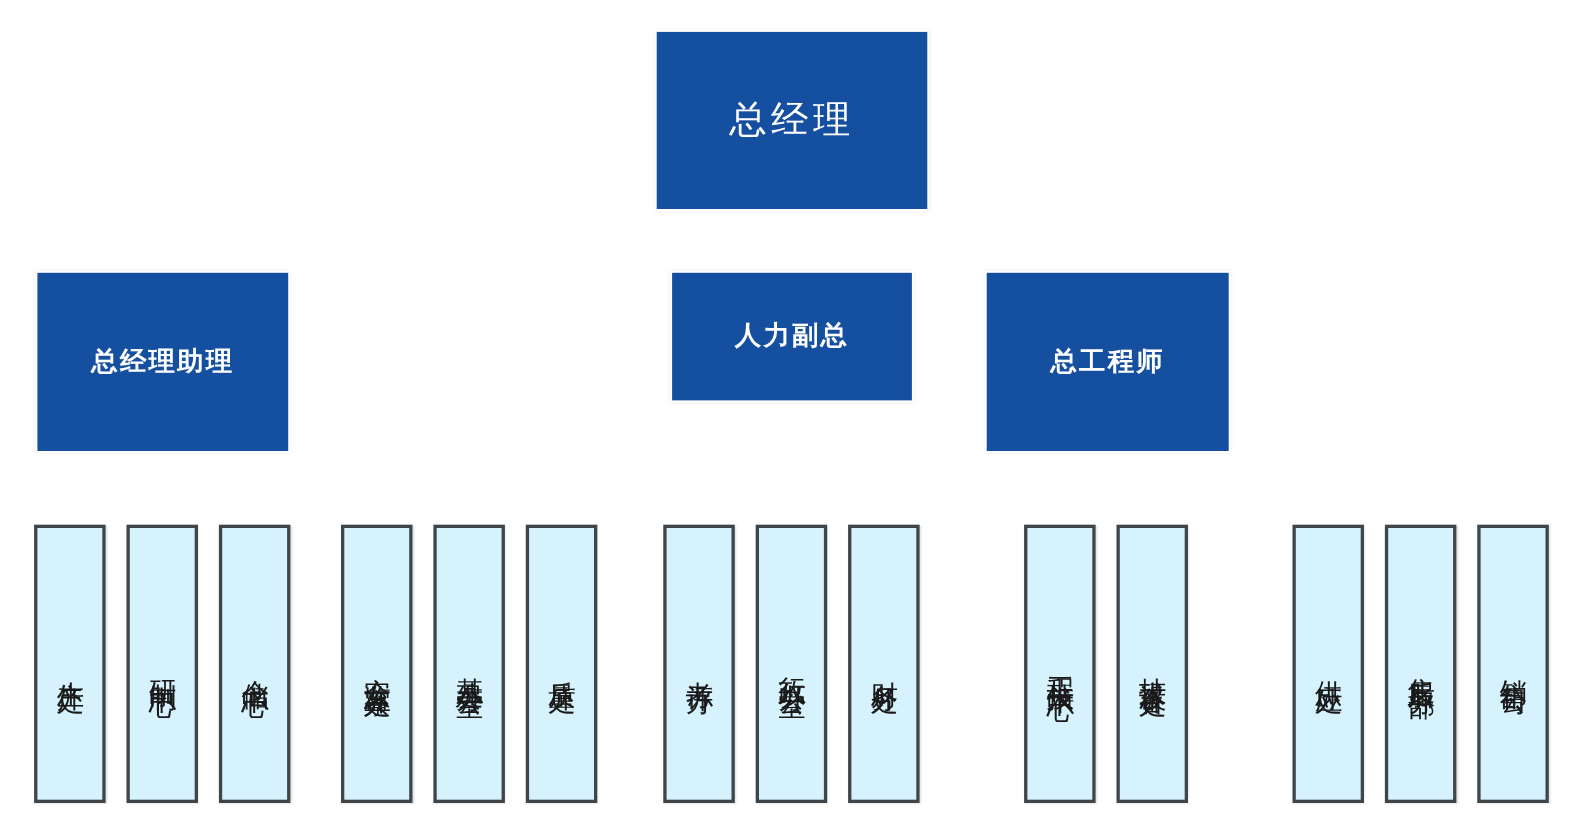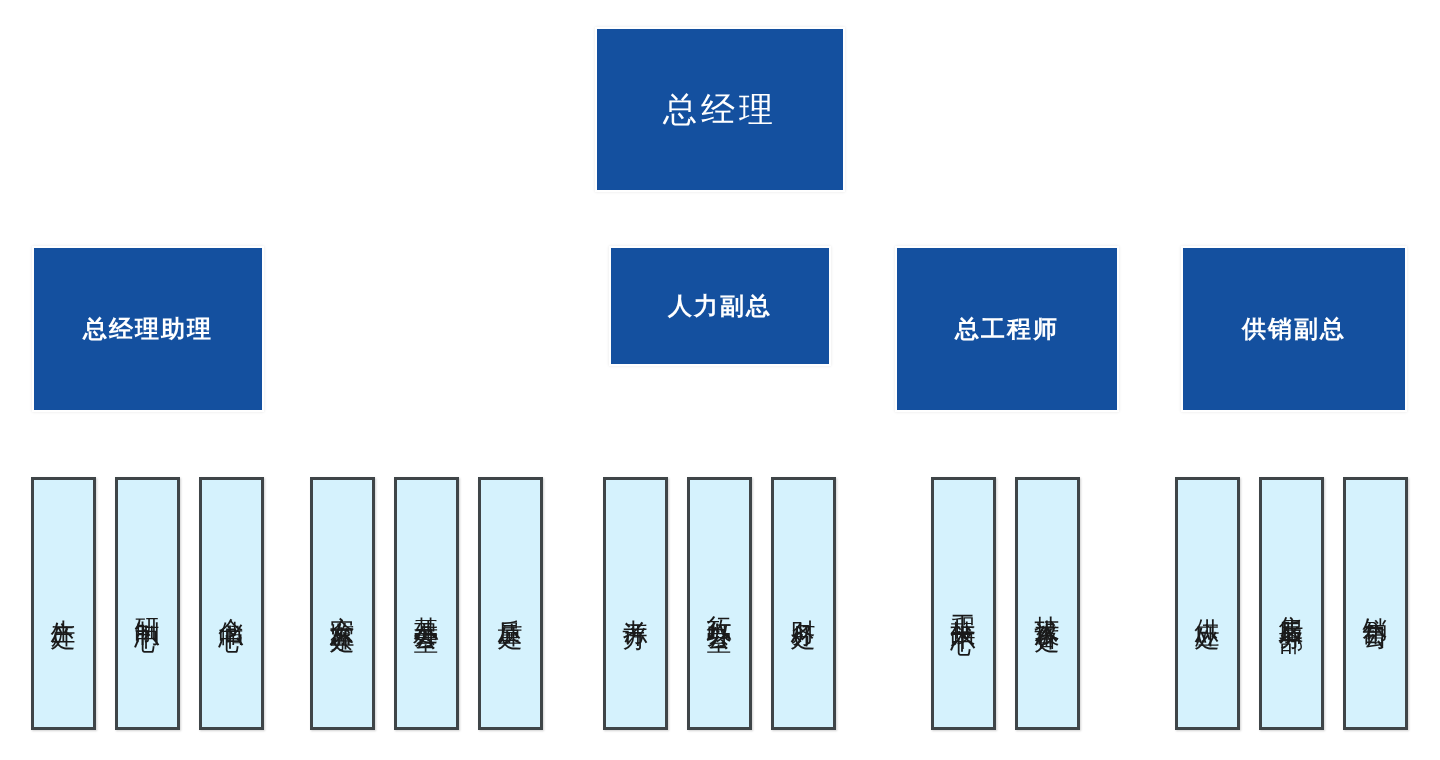--- a/index.html
+++ b/index.html
@@ -77,23 +77,20 @@
     </div>
     <div class="node-blue node-exec" style="left: 34px; top: 248px; width: 228px; height: 162px;">
       <span class="node-label">总经理助理</span>
     </div>
     <div class="node-blue node-exec" style="left: 611px; top: 248px; width: 218px; height: 116px;">
       <span class="node-label">人力副总</span>
     </div>
     <div class="node-blue node-exec" style="left: 897px; top: 248px; width: 220px; height: 162px;">
       <span class="node-label">总工程师</span>
     </div>
-    <div class="node-blue node-exec" style="left: 1183px; top: 248px; width: 222px; height: 162px;">
-      <span class="node-label">供销副总</span>
-    </div>
     <div class="node-unit" style="left: 31px; top: 477px; width: 65px; height: 253px;">
       <span class="node-label">生产处</span>
     </div>
     <div class="node-unit" style="left: 115px; top: 477px; width: 65px; height: 253px;">
       <span class="node-label">研制中心</span>
     </div>
     <div class="node-unit" style="left: 199px; top: 477px; width: 65px; height: 253px;">
       <span class="node-label">仓储中心</span>
     </div>
     <div class="node-unit" style="left: 310px; top: 477px; width: 65px; height: 253px;">

